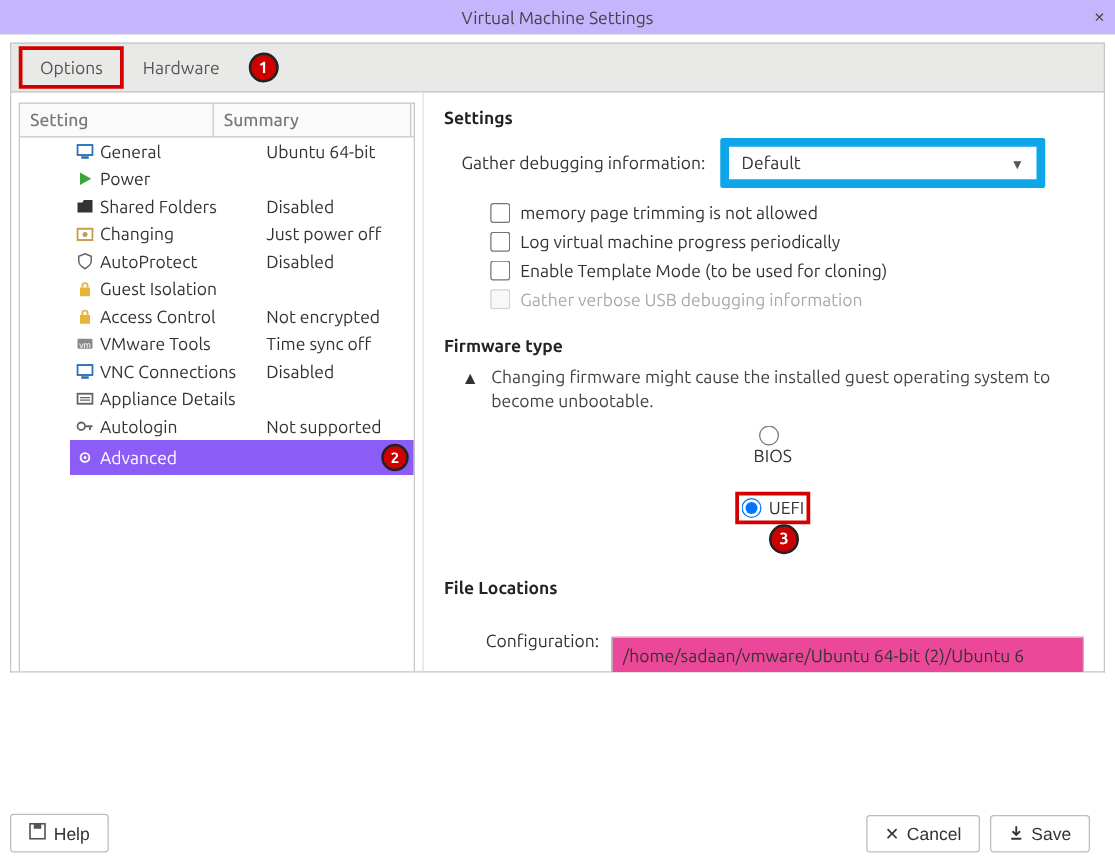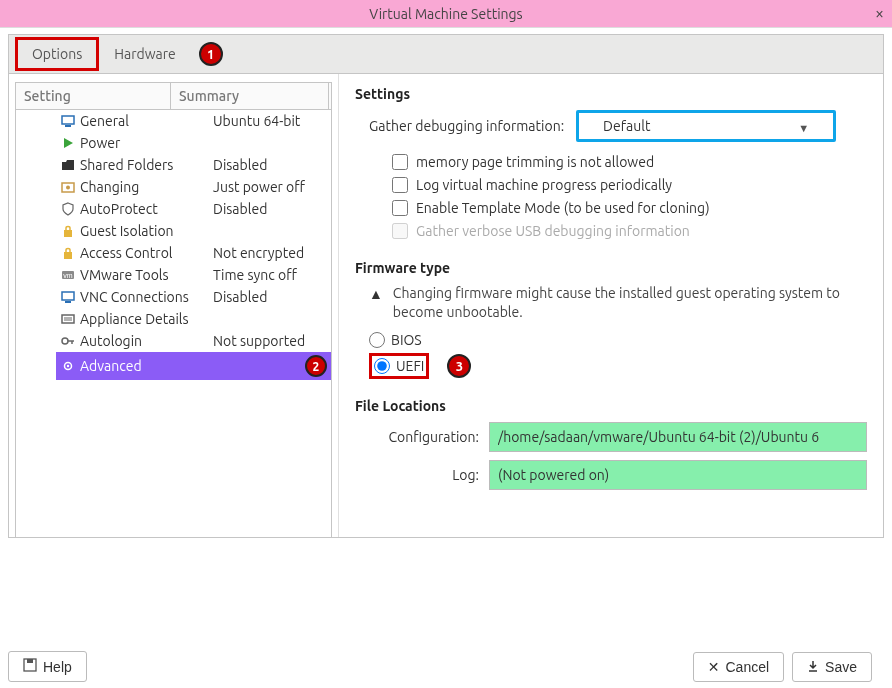--- a/index.html
+++ b/index.html
@@ -1,57 +1,57 @@
 <!DOCTYPE html>
 <html><head>
 <meta charset="utf-8">
 <style>
 * { box-sizing: border-box; margin: 0; padding: 0; }
 body { font-family: "Ubuntu", "Segoe UI", Arial, sans-serif; font-size: 14px; color: #333; background: #fff; width: 892px; height: 688px; position: relative; }
-.titlebar { height: 28px; display: flex; align-items: center; justify-content: center; position: relative; background: #f9a8d4; border-bottom: 1px solid #ddd; }
+.titlebar { height: 28px; display: flex; align-items: center; justify-content: center; position: relative; background: #c4b5fd; border-bottom: 1px solid #ddd; }
 .titlebar .title { color: #444; font-size: 14px; }
 .titlebar .close { position: absolute; right: 8px; top: 4px; font-size: 16px; color: #444; cursor: pointer; }
 .outer { padding: 6px 8px 0 8px; }
 .tabbar { display: flex; align-items: center; background: #e9e9e8; border: 1px solid #c5c5c5; padding: 4px 6px; height: 40px; }
 .tab { padding: 6px 14px; color: #555; cursor: pointer; border: 1px solid transparent; }
 .redbox { border: 3px solid #d40000; }
-.redbox-inline { border: 3px solid #d40000; padding: 2px 2px; }
+.redbox-inline { border: 3px solid #d40000; padding: 2px 2px; margin-top: 16px; }
 .callout { width: 24px; height: 24px; border-radius: 50%; background: #cc0000; border: 2px solid #222; color: #fff; font-weight: bold; display: inline-flex; align-items: center; justify-content: center; margin-left: 8px; font-size: 13px; }
 .content { display: flex; border: 1px solid #c5c5c5; border-top: none; height: 464px; }
 .leftpane { width: 330px; border-right: 1px solid #e0e0e0; padding: 8px 0 0 0; overflow: hidden; }
 .tablehead { display: flex; border: 1px solid #c5c5c5; margin: 0 6px; background: #fafafa; }
 .tablehead .col { padding: 5px 8px; color: #777; font-weight: 500; }
 .tablehead .col.setting { width: 155px; border-right: 1px solid #c5c5c5; }
 .tablehead .col.summary { flex: 1; border-right: 1px solid #c5c5c5; }
 .rowarea { border-left: 1px solid #c5c5c5; border-right: 1px solid #c5c5c5; border-bottom: 1px solid #c5c5c5; margin: 0 6px; height: 520px; overflow: hidden; padding-left: 40px; }
 .row { display: flex; align-items: center; padding: 3px 4px; cursor: pointer; }
 .row .icon { width: 16px; height: 16px; margin-right: 4px; display: inline-flex; align-items: center; justify-content: center; font-size: 12px; }
 .row .setting { width: 153px; display: flex; align-items: center; }
 .row .summary { flex: 1; color: #333; }
 .row.selected { background: #8b5cf6; color: #fff; }
 .row.selected .summary { color: #fff; }
 .rightpane { flex: 1; padding: 12px 16px; overflow: auto; }
 .section-title { font-weight: 700; margin-bottom: 8px; color: #222; }
 .formrow { display: flex; align-items: center; margin: 6px 0 12px 14px; }
 .formrow label { margin-right: 12px; color: #333; }
-.dropdown { flex: 1; max-width: 260px; border: 3px solid #0ea5e9; padding: 5px 24px; display: flex; justify-content: space-between; align-items: flex-end; background: #fff; cursor: pointer; border-radius: 2px; }
+.dropdown { flex: 1; max-width: 260px; border: 7px solid #0ea5e9; padding: 5px 10px; display: flex; justify-content: space-between; align-items: flex-end; background: #fff; cursor: pointer; border-radius: 2px; }
 .chev { font-size: 11px; color: #555; }
 .checkrow { display: flex; align-items: center; margin: 7px 0 7px 14px; padding-left: 23px; }
 .checkrow input[type=checkbox] { width: 16px; height: 16px; margin-right: 8px; }
 .checkrow .label { color: #333; }
 .checkrow.disabled .label { color: #aaa; }
 .warning { display: flex; align-items: flex-start; margin: 6px 0 10px 14px; }
 .warning .triangle { font-size: 14px; margin-right: 10px; margin-top: 2px; }
 .warning .text { color: #444; line-height: 1.35; }
-.radiorow { display: flex; align-items: center; margin: 5px 0 5px 14px; }
+.radiorow { display: flex; align-items: center; margin: 5px 0 5px 14px; flex-direction: column; }
 .radiorow input[type=radio] { width: 16px; height: 16px; margin-right: 6px; }
 .uefi-wrap { display: inline-flex; align-items: center; }
 .field-row { display: flex; align-items: center; margin: 8px 0 8px 14px; }
 .field-row .lbl { width: 110px; text-align: right; margin-right: 10px; color: #333; }
-.field-row input[type=text] { flex: 1; border: 1px solid #bbb; padding: 6px 8px; background: #86efac; font-family: inherit; font-size: 14px; color: #333; }
+.field-row input[type=text] { flex: 1; border: 1px solid #bbb; padding: 6px 8px; background: #ec4899; font-family: inherit; font-size: 14px; color: #333; margin-top: 23px; }
 .bottombar { position: absolute; bottom: 6px; left: 8px; right: 20px; display: flex; justify-content: space-between; align-items: center; }
 .btn { border: 1px solid #bbb; background: #fff; padding: 6px 14px; cursor: pointer; border-radius: 3px; display: inline-flex; align-items: center; gap: 6px; font-size: 14px; color: #333; }
 .rightbtns { display: flex; gap: 8px; }
 .ic-svg { display: inline-block; }
 .colsep { width: 2px; }
 .callout-inline { position: relative; top: 0; }
 .row .callout { width: 22px; height: 22px; font-size: 12px; margin-left: 6px; }
 </style>
 </head>
 <body>

